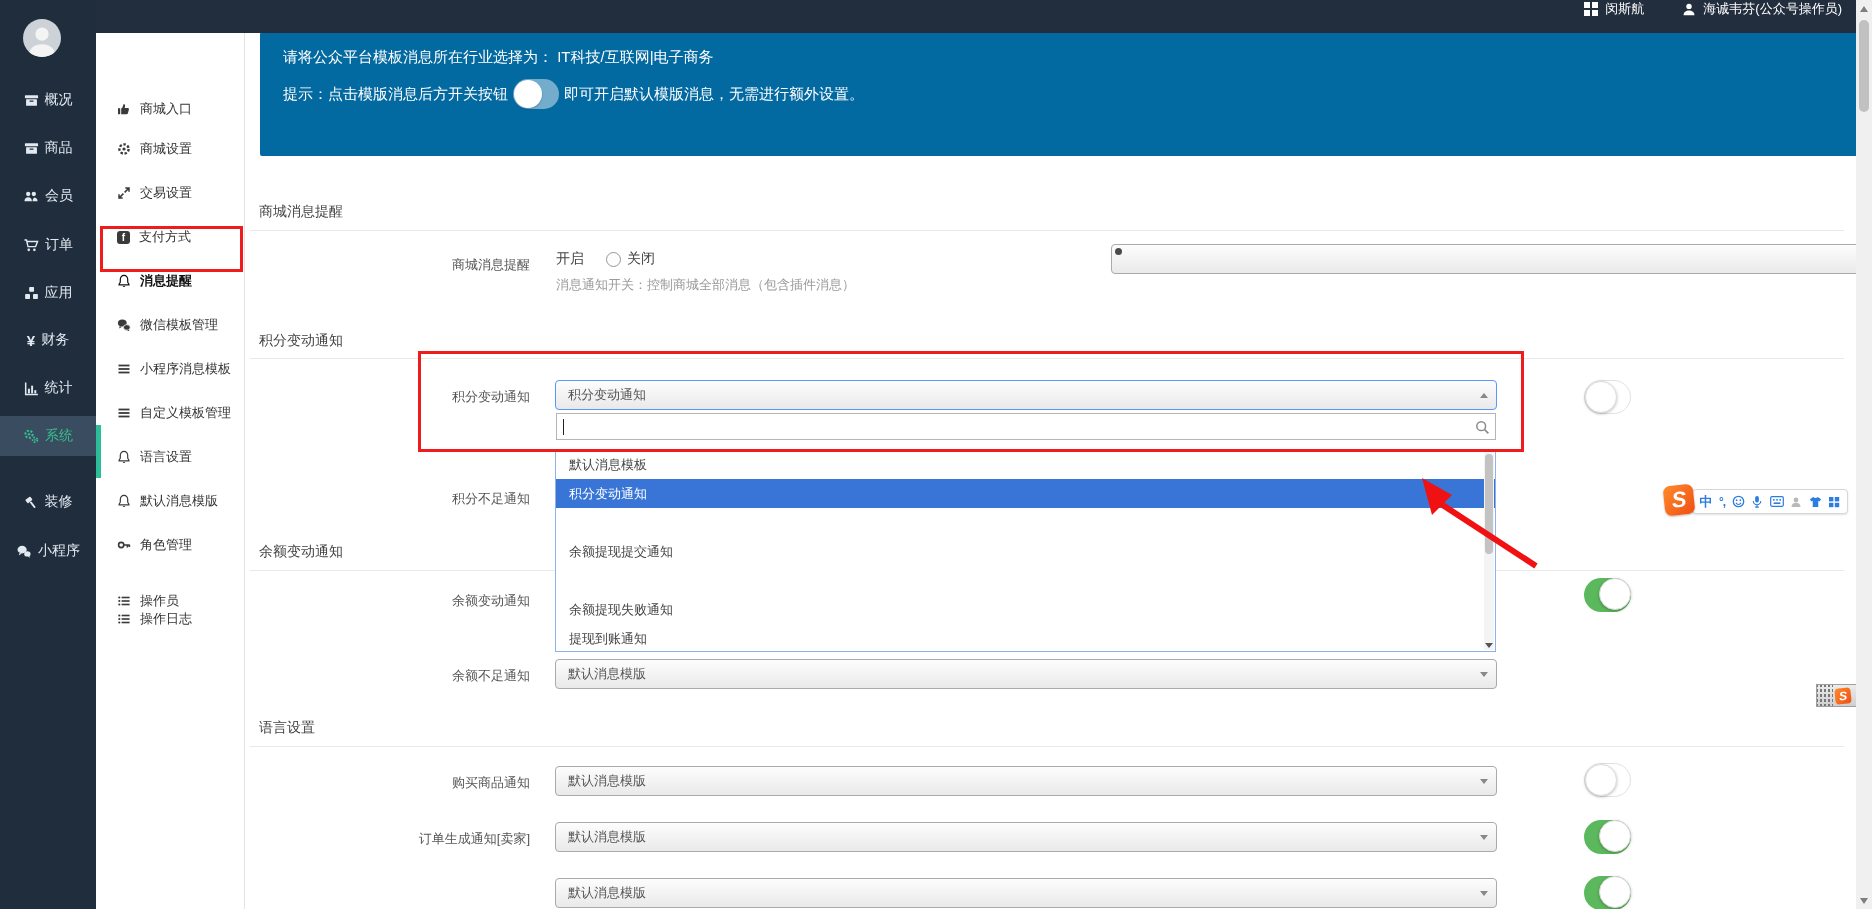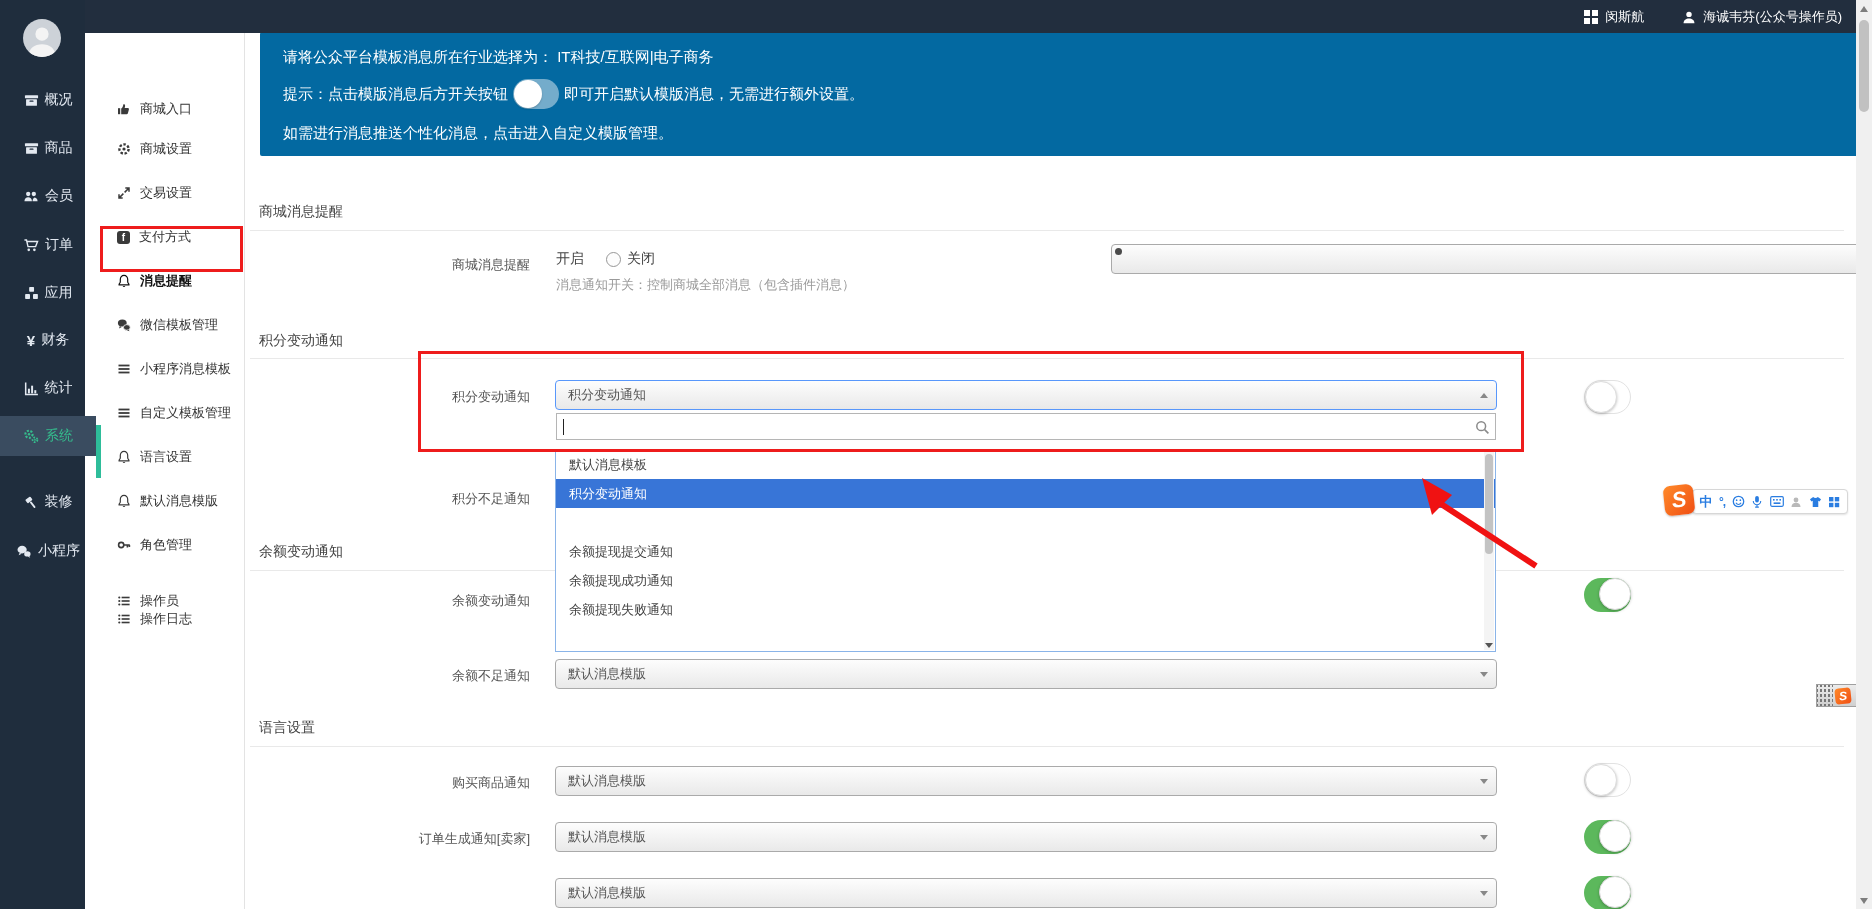--- a/index.html
+++ b/index.html
@@ -1,26 +1,26 @@
 <!DOCTYPE html>
 <html><head>
 <meta charset="utf-8">
 <style>
   *{margin:0;padding:0;box-sizing:border-box}
   html,body{background:#e9e9e9}
   .screen{position:relative;width:1872px;height:909px;background:#fff;overflow:hidden;
           font-family:"Liberation Sans","DejaVu Sans",sans-serif;color:#333}
   
   .topbar{position:absolute;left:0;top:0;width:1856px;height:33px;background:#222e3e;z-index:6}
-  .topbar-right{position:absolute;right:14px;top:0;height:33px;display:flex;align-items:center;gap:38px}
+  .topbar-right{position:absolute;right:14px;top:0;height:33px;display:flex;align-items:flex-start;gap:38px}
   .tb-item{display:flex;align-items:center;gap:7px;color:#fff;font-size:13px;cursor:pointer}
   .grid-ic{width:14px;height:14px;display:grid;grid-template-columns:6px 6px;grid-template-rows:6px 6px;gap:2px}
   .grid-ic i{background:#fff;display:block}
   
-  .sidebar{position:absolute;left:0;top:0;width:85px;height:909px;background:#1f2d3d;z-index:7}
+  .sidebar{position:absolute;left:0;top:0;width:96px;height:909px;background:#1f2d3d;z-index:7}
   .avatar{position:absolute;left:23px;top:19px;width:38px;height:38px;border-radius:50%;background:#cdd2d8;overflow:hidden}
   .side-item{position:absolute;left:0;width:96px;height:40px;display:flex;align-items:center;justify-content:center;
              gap:6px;color:#e3e9f1;font-size:14px;cursor:pointer}
   .side-item svg{flex:0 0 auto}
   .side-item.active{background:#3a4c60;color:#35bd8d}
   .yen-glyph{font-weight:bold;font-size:15px;line-height:1}
   
   .submenu{position:absolute;left:96px;top:33px;width:149px;height:876px;background:#fff;border-right:1px solid #e3e3e3;z-index:5}
   .sub-item{position:absolute;left:0;width:149px;height:30px;display:flex;align-items:center;gap:9px;
             padding-left:21px;font-size:13px;color:#333;cursor:pointer}
@@ -315,21 +315,20 @@
 
   <div class="banner">
     <div class="l1">请将公众平台模板消息所在行业选择为： IT科技/互联网|电子商务</div>
     <div class="l2">
       <span>提示：点击模版消息后方开关按钮</span>
       <span class="b-toggle">
           <i></i>
         </span>
       <span>即可开启默认模版消息，无需进行额外设置。</span>
     </div>
-    <div class="l3">如需进行消息推送个性化消息，点击进入自定义模版管理。</div>
   </div>
 
   <div class="sec-title" style="top:203px">商城消息提醒</div>
   <div class="hr" style="top:230px"></div>
   <div class="flabel" style="top:256px">商城消息提醒</div>
   <div class="radio-row">
     <span class="radio">
       <span class="rdot sel"></span>
       <span>开启</span>
     </span>
@@ -355,22 +354,22 @@
     <svg class="mag" width="15" height="15" viewBox="0 0 15 15">
       <circle cx="6.2" cy="6.2" r="4.4" fill="none" stroke="#8a8a8a" stroke-width="1.5"></circle>
       <path d="M9.6 9.6 13.4 13.4" stroke="#8a8a8a" stroke-width="1.6"></path>
     </svg>
   </div>
 
   <div class="dd-panel">
     <div class="dd-opt" style="top:0">默认消息模板</div>
     <div class="dd-opt sel-opt" style="top:29px">积分变动通知</div>
     <div class="dd-opt" style="top:87px">余额提现提交通知</div>
-    <div class="dd-opt" style="top:116px">余额提现成功通知</div>
     <div class="dd-opt" style="top:145px">余额提现失败通知</div>
+    <div class="dd-opt" style="top:174px">提现到账通知</div>
     <div class="dd-scroll">
         <div class="dd-thumb"></div>
       </div>
     <div class="dd-down"></div>
   </div>
 
   <div class="tog off" style="left:1584px;top:380px">
       <i></i>
     </div>
   <div class="flabel" style="top:490px">积分不足通知</div>

